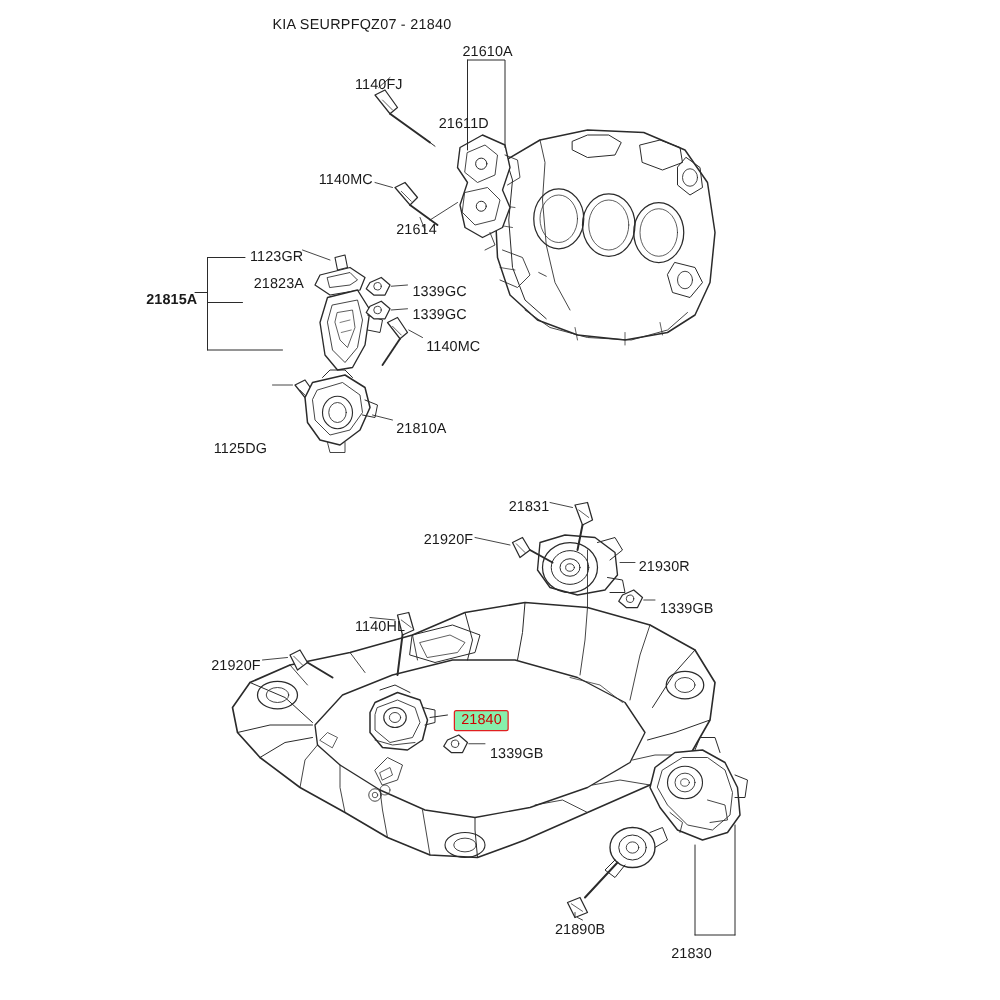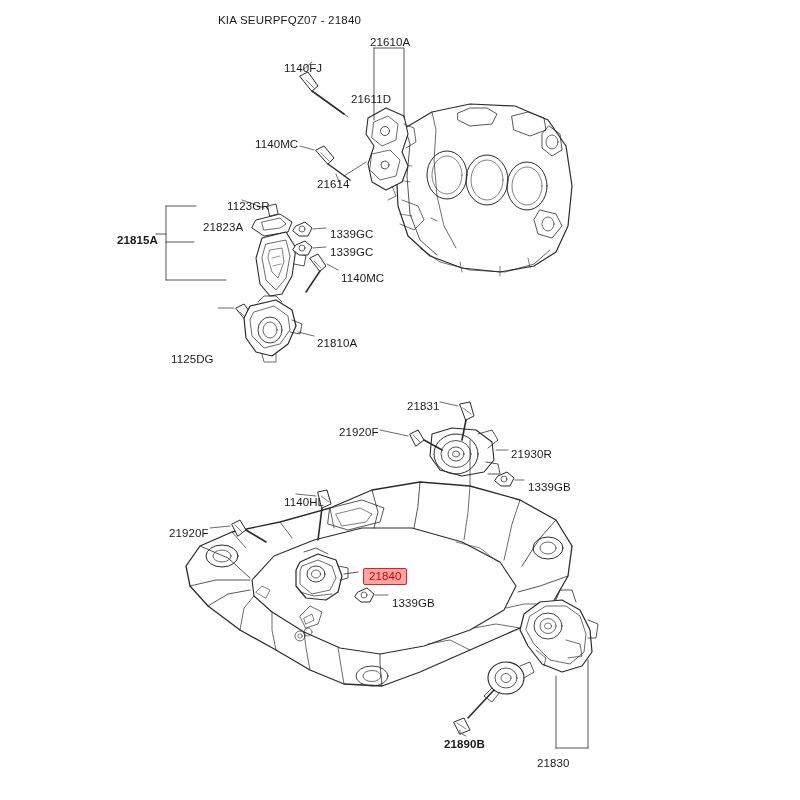--- a/index.html
+++ b/index.html
@@ -41,21 +41,21 @@
     color: #1a1a1a;
     white-space: nowrap;
     letter-spacing: 0.2px;
   }
   .highlight-label {
     position: absolute;
     font-family: "Liberation Sans", sans-serif;
     font-size: 11.5px;
     color: #d00000;
     white-space: nowrap;
-    background: #fca5a5;
+    background: #86efac;
     border: 1.2px solid #e02020;
     border-radius: 2px;
     padding: 1px 5px 2px 5px;
     letter-spacing: 0.1px;
   }
 </style>
 </head>
 <body>
 
 <div id="diagram-root">
@@ -330,34 +330,34 @@
     </g>
   </svg>
 
   <div class="title" style="left:218px; top:14px;">KIA SEURPFQZ07 - 21840</div>
 
   <div class="label" style="left:370px; top:36px;">21610A</div>
   <div class="label" style="left:284px; top:62px;">1140FJ</div>
   <div class="label" style="left:351px; top:93px;">21611D</div>
   <div class="label" style="left:255px; top:138px;">1140MC</div>
   <div class="label" style="left:317px; top:178px;">21614</div>
-  <div class="label" style="left:200px; top:200px;margin-left:27px;">1123GR</div>
+  <div class="label" style="left:200px; top:200px;">1123GR</div>
   <div class="label" style="left:203px; top:221px;">21823A</div>
   <div class="label" style="left:117px; top:234px;font-weight:bold;">21815A</div>
   <div class="label" style="left:330px; top:228px;">1339GC</div>
   <div class="label" style="left:330px; top:246px;">1339GC</div>
   <div class="label" style="left:341px; top:272px;">1140MC</div>
   <div class="label" style="left:171px; top:309px;margin-top:44px;">1125DG</div>
   <div class="label" style="left:317px; top:337px;">21810A</div>
 
   <div class="label" style="left:407px; top:400px;">21831</div>
   <div class="label" style="left:339px; top:426px;">21920F</div>
   <div class="label" style="left:511px; top:448px;">21930R</div>
   <div class="label" style="left:528px; top:481px;">1339GB</div>
   <div class="label" style="left:252px; top:496px;margin-left:32px;">1140HL</div>
   <div class="label" style="left:169px; top:527px;">21920F</div>
   <div class="label" style="left:392px; top:597px;">1339GB</div>
-  <div class="label" style="left:444px; top:738px;font-weight:bold;">21890B</div>
+  <div class="label" style="left:444px; top:738px;">21890B</div>
   <div class="label" style="left:537px; top:757px;">21830</div>
 
   <div class="highlight-label" style="left:363px; top:568px;">21840</div>
 
 </div>
 
 </body></html>

